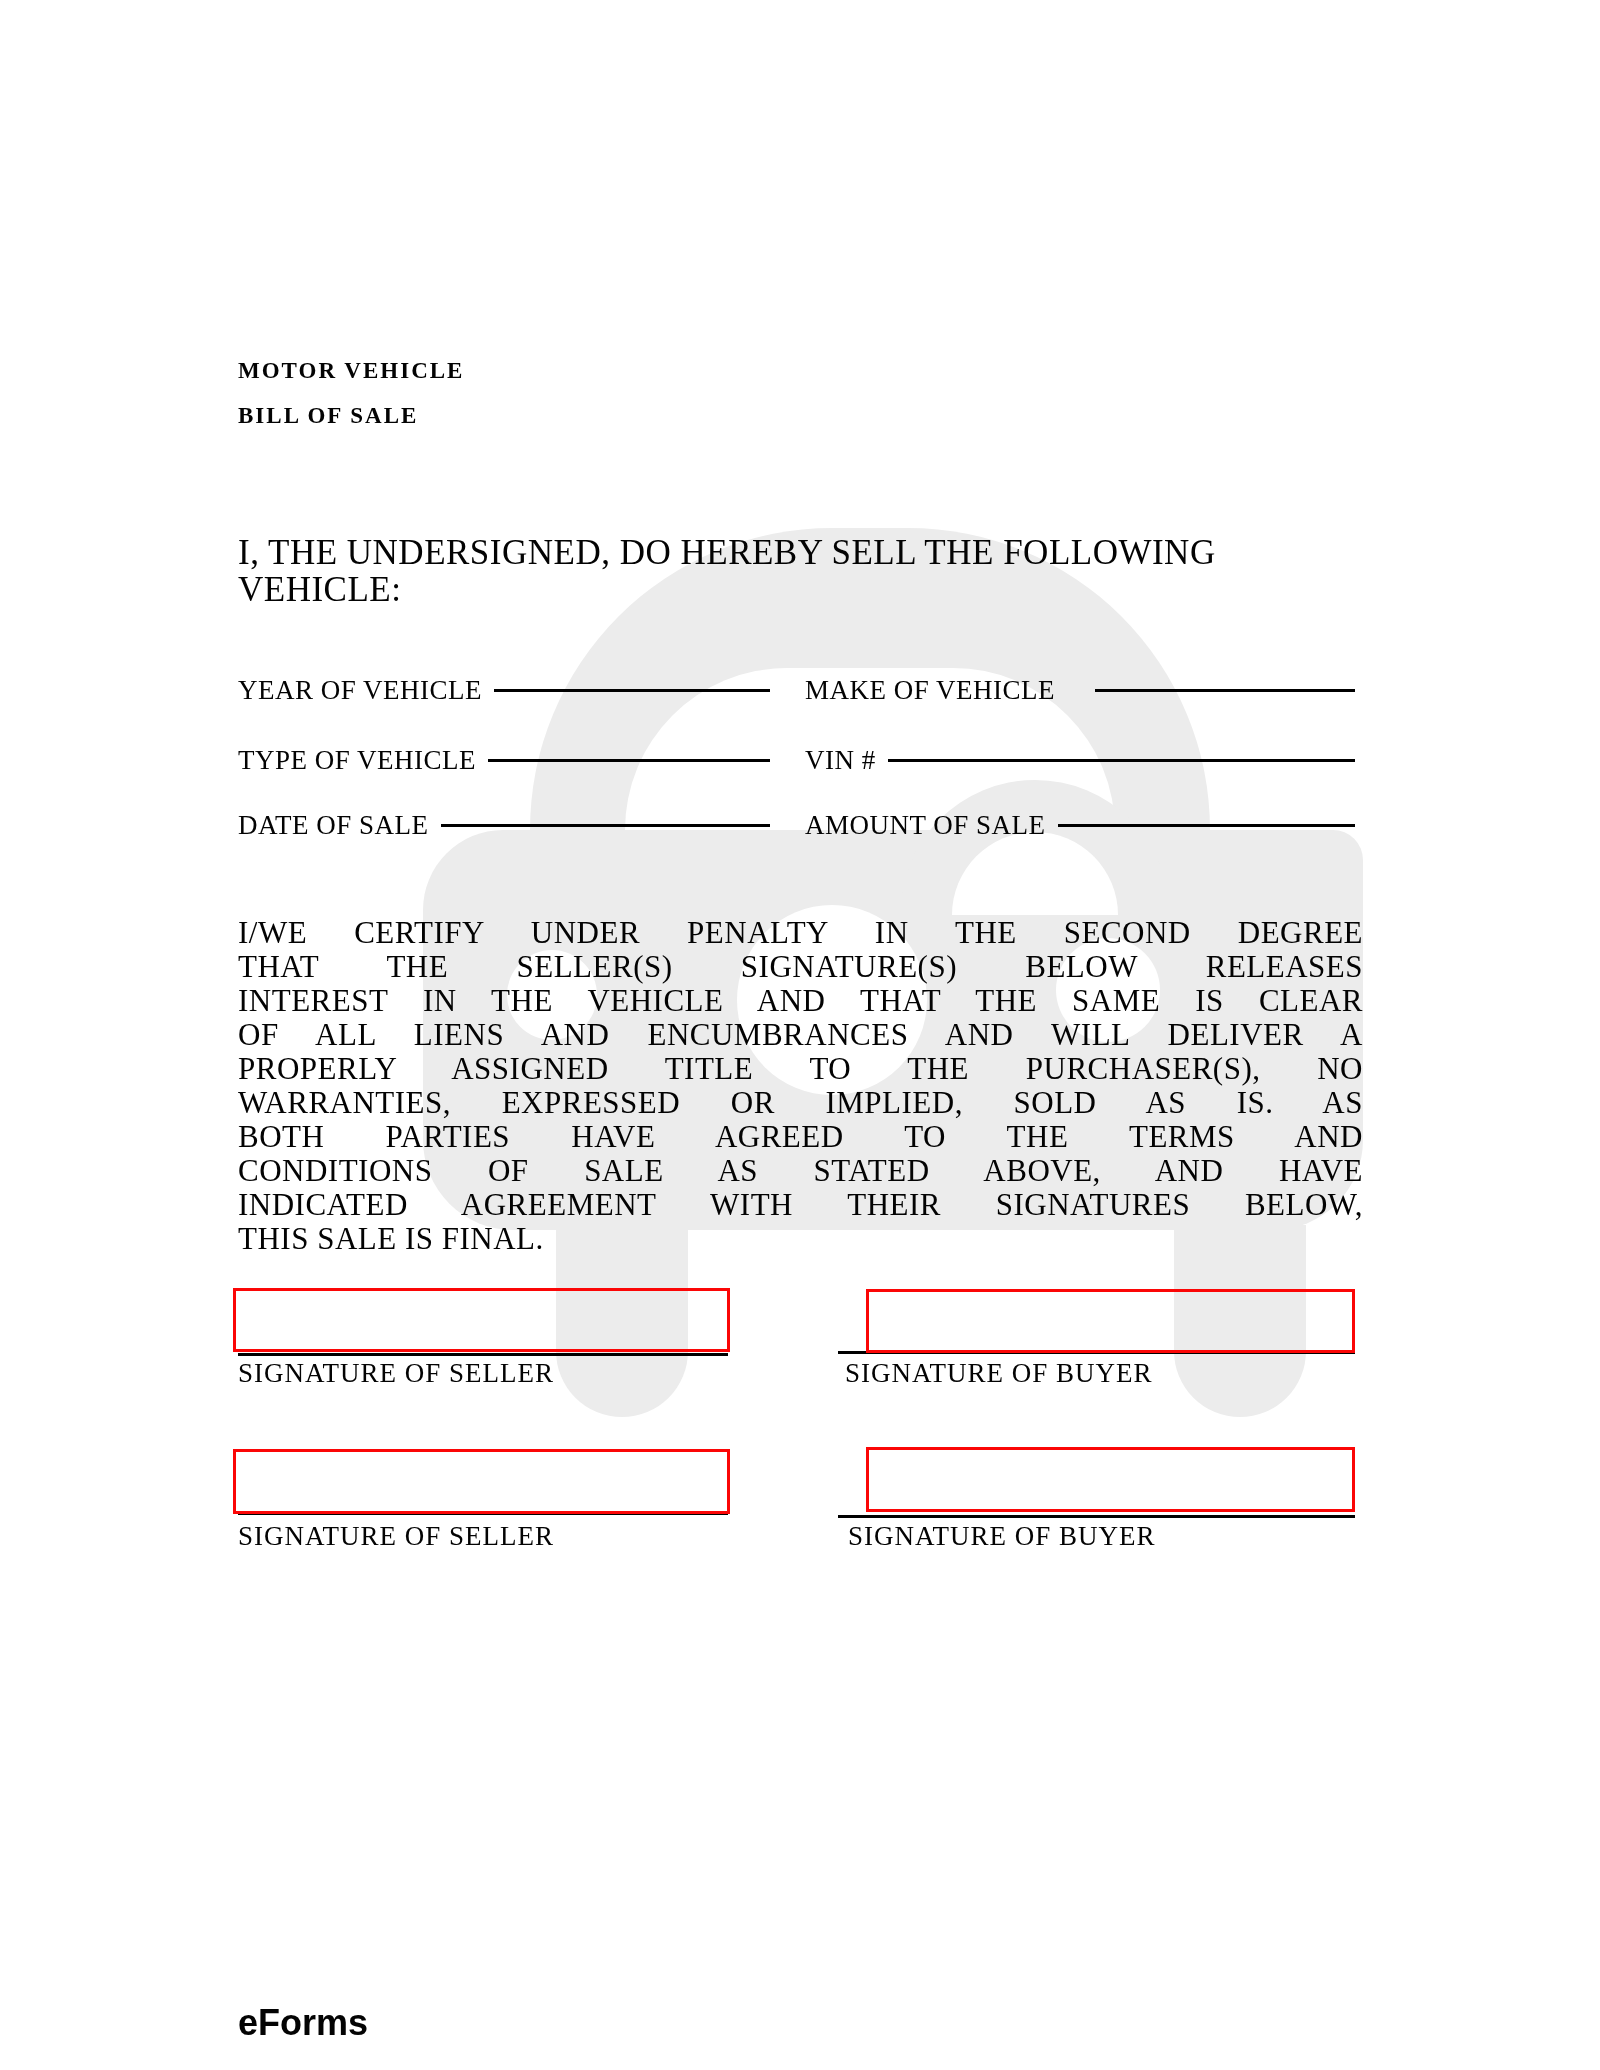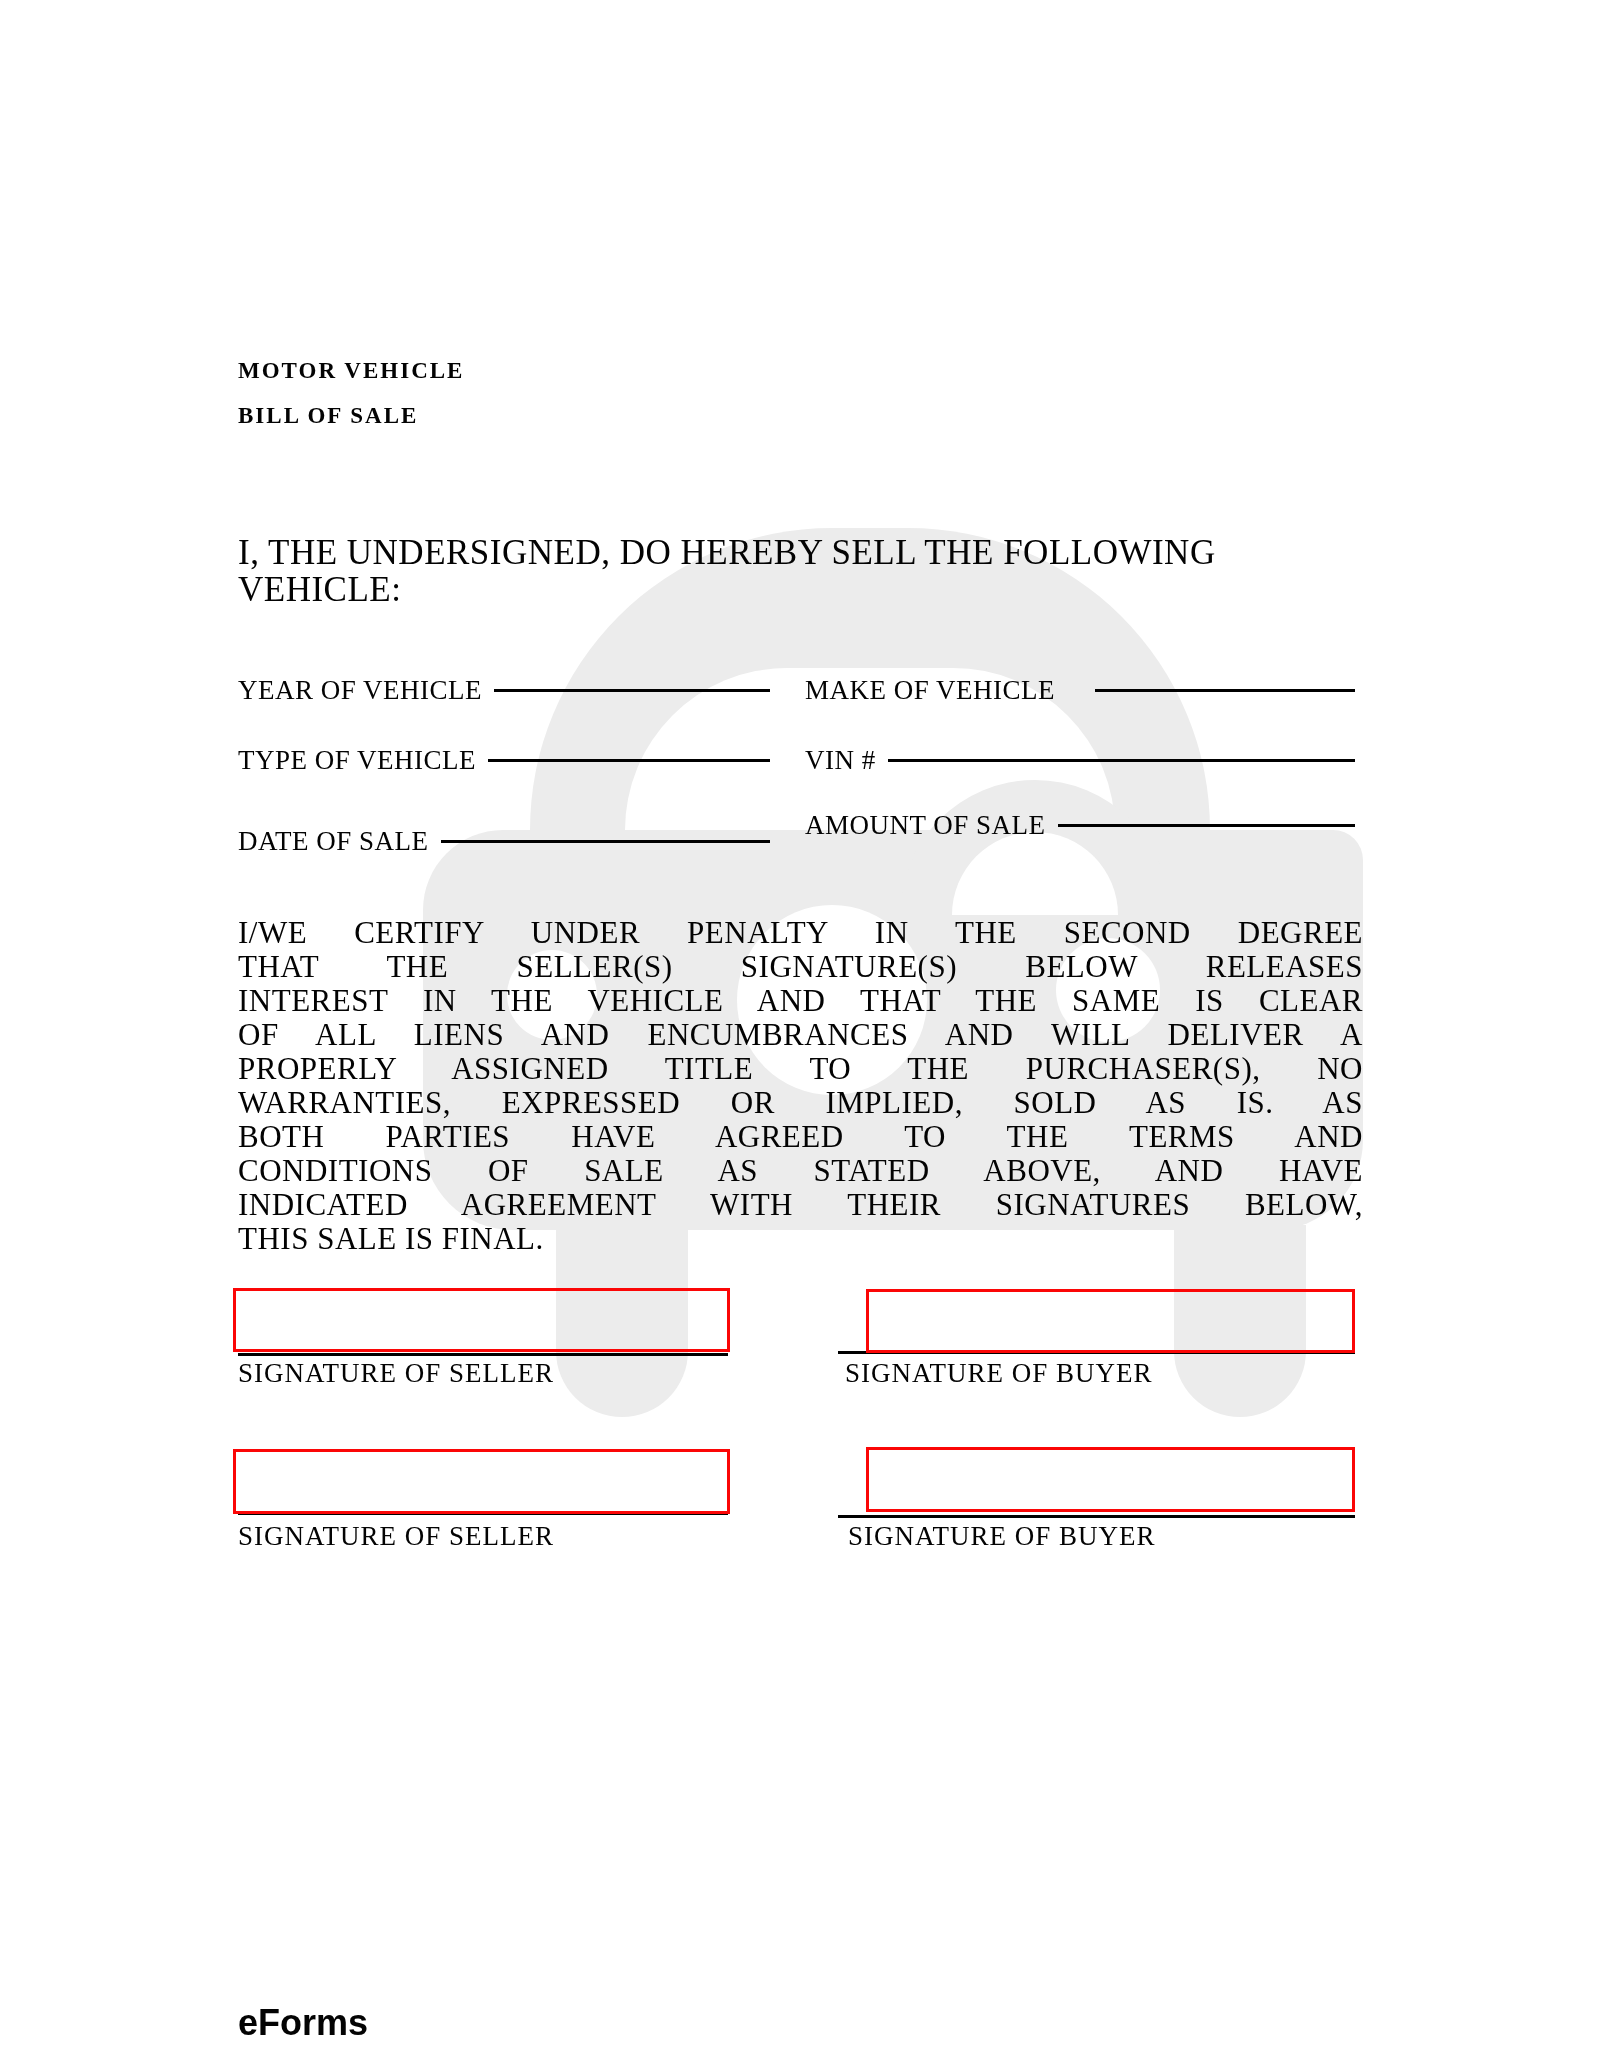--- a/index.html
+++ b/index.html
@@ -114,21 +114,21 @@
 
   <div class="abs field col-l" style="top:742px;">
     <span class="lbl">TYPE OF VEHICLE</span>
     <span class="fline"></span>
   </div>
   <div class="abs field col-r" style="top:742px;">
     <span class="lbl">VIN #</span>
     <span class="fline"></span>
   </div>
 
-  <div class="abs field col-l" style="top:807px;margin-top:16px;">
+  <div class="abs field col-l" style="top:807px;">
     <span class="lbl">DATE OF SALE</span>
     <span class="fline"></span>
   </div>
   <div class="abs field col-r" style="top:807px;">
     <span class="lbl">AMOUNT OF SALE</span>
     <span class="fline"></span>
   </div>
 
   <div class="abs cert">
     <div class="jline">I/WE CERTIFY UNDER PENALTY IN THE SECOND DEGREE</div>

